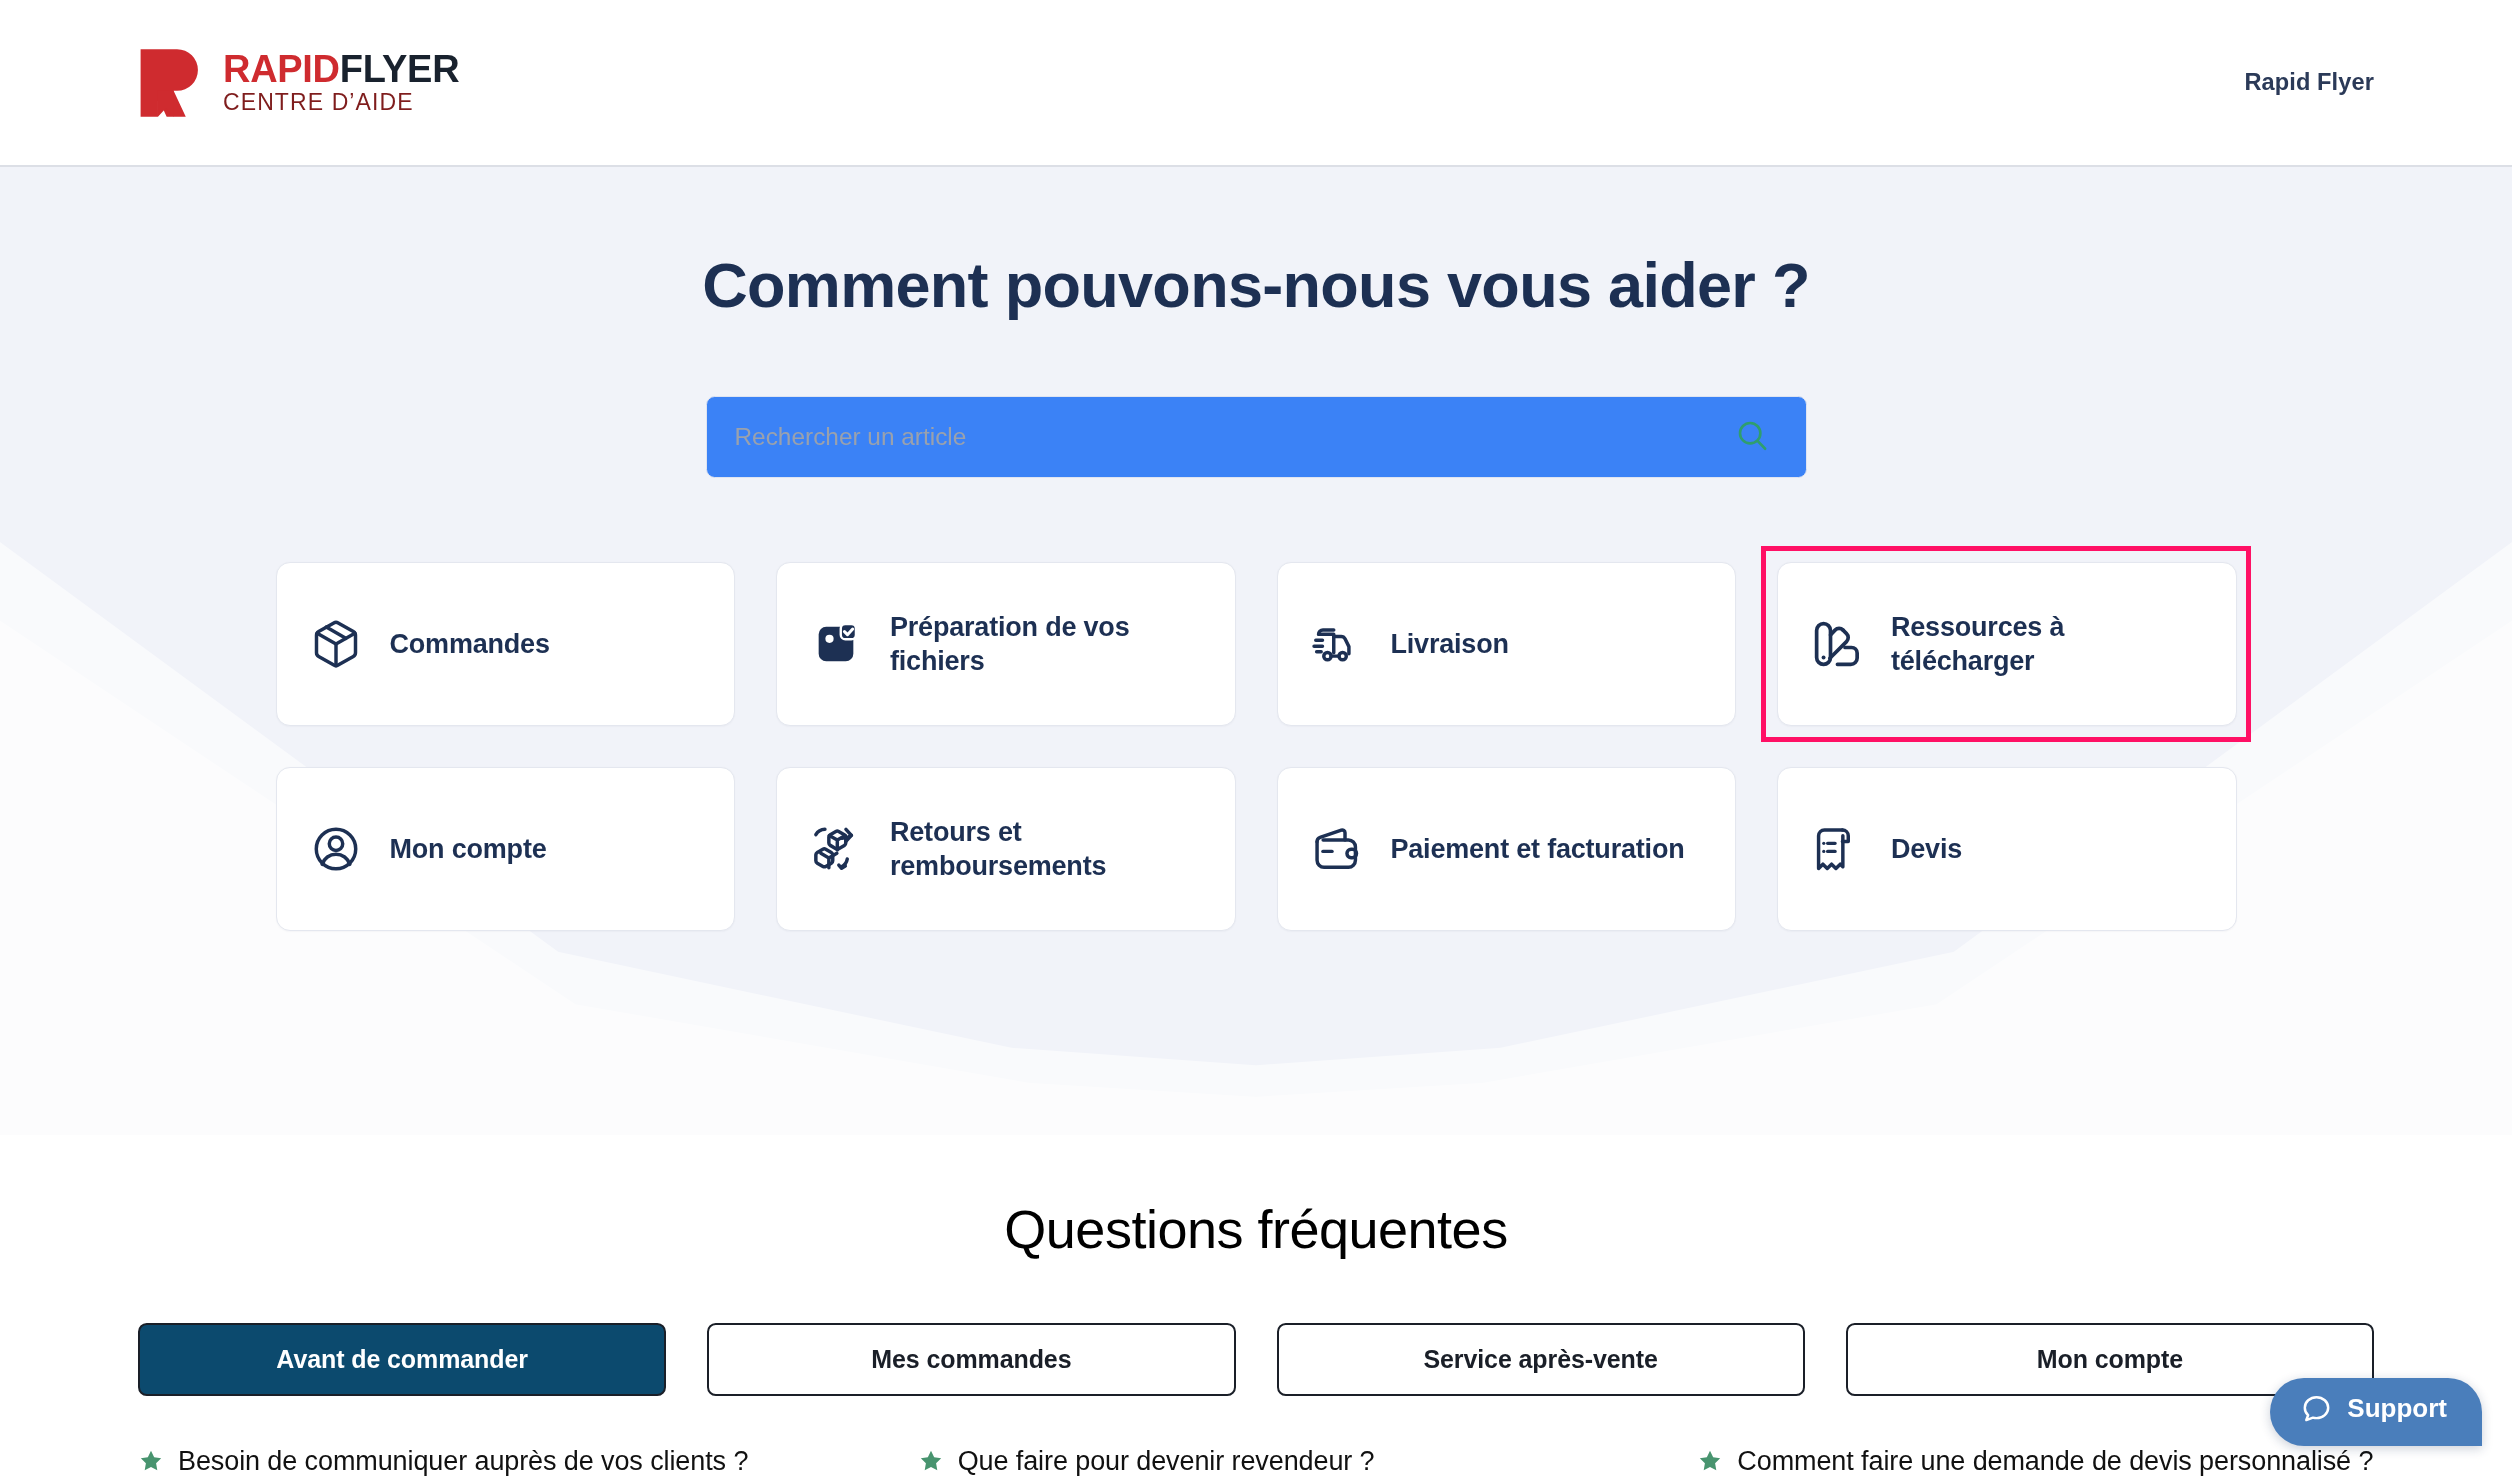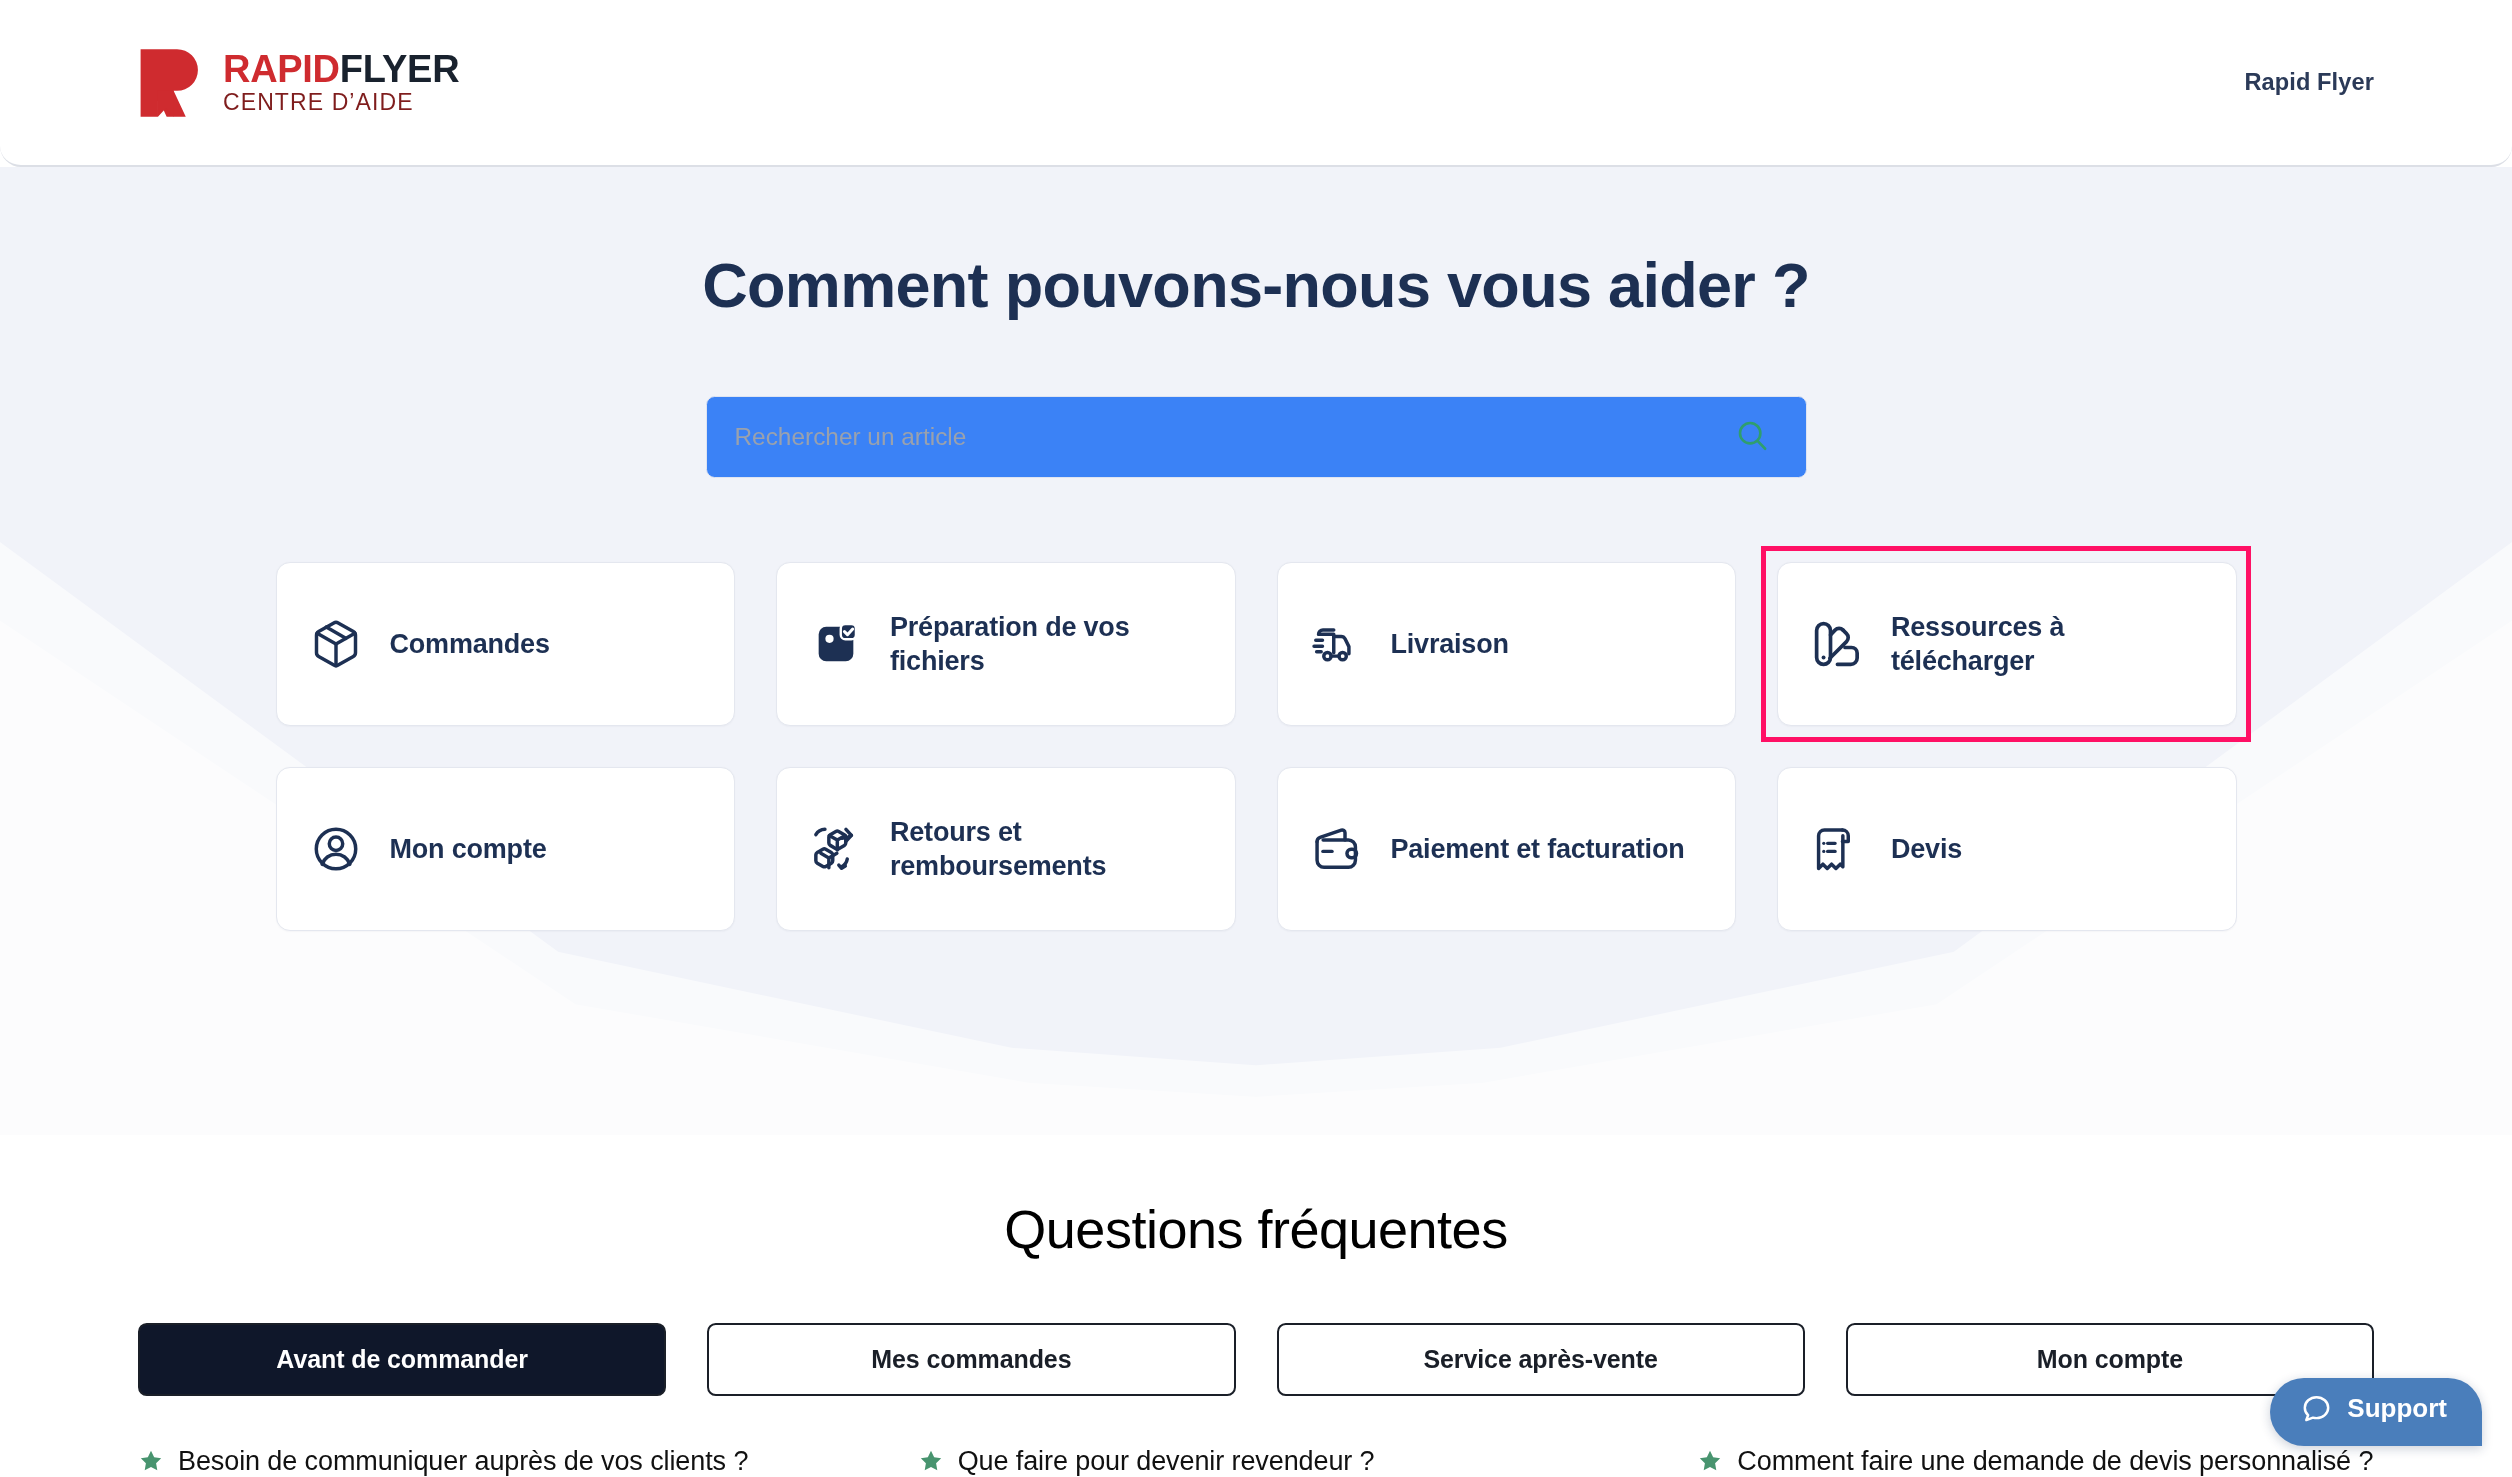--- a/index.html
+++ b/index.html
@@ -21,21 +21,20 @@
   .site-header {
     height: 167px;
     background: #ffffff;
     border-bottom: 2.6px solid #dcdfe6;
     display: flex;
     align-items: center;
     justify-content: space-between;
     padding: 0 138px 0 138px;
     position: relative;
     z-index: 5;
-    border-radius: 21px;
   }
 
   .brand {
     display: flex;
     align-items: center;
     gap: 19px;
     text-decoration: none;
   }
 
   .brand-mark {
@@ -232,21 +231,21 @@
     font-family: "Liberation Sans", sans-serif;
     font-size: 25px;
     font-weight: bold;
     cursor: pointer;
     display: flex;
     align-items: center;
     justify-content: center;
     letter-spacing: -0.1px;
   }
   .faq-tab.active {
-    background: #0f172a;
+    background: #0c4a6e;
     color: #ffffff;
   }
 
   .faq-list {
     margin-top: 45px;
     display: grid;
     grid-template-columns: repeat(3, 1fr);
     gap: 0 103px;
   }
 

